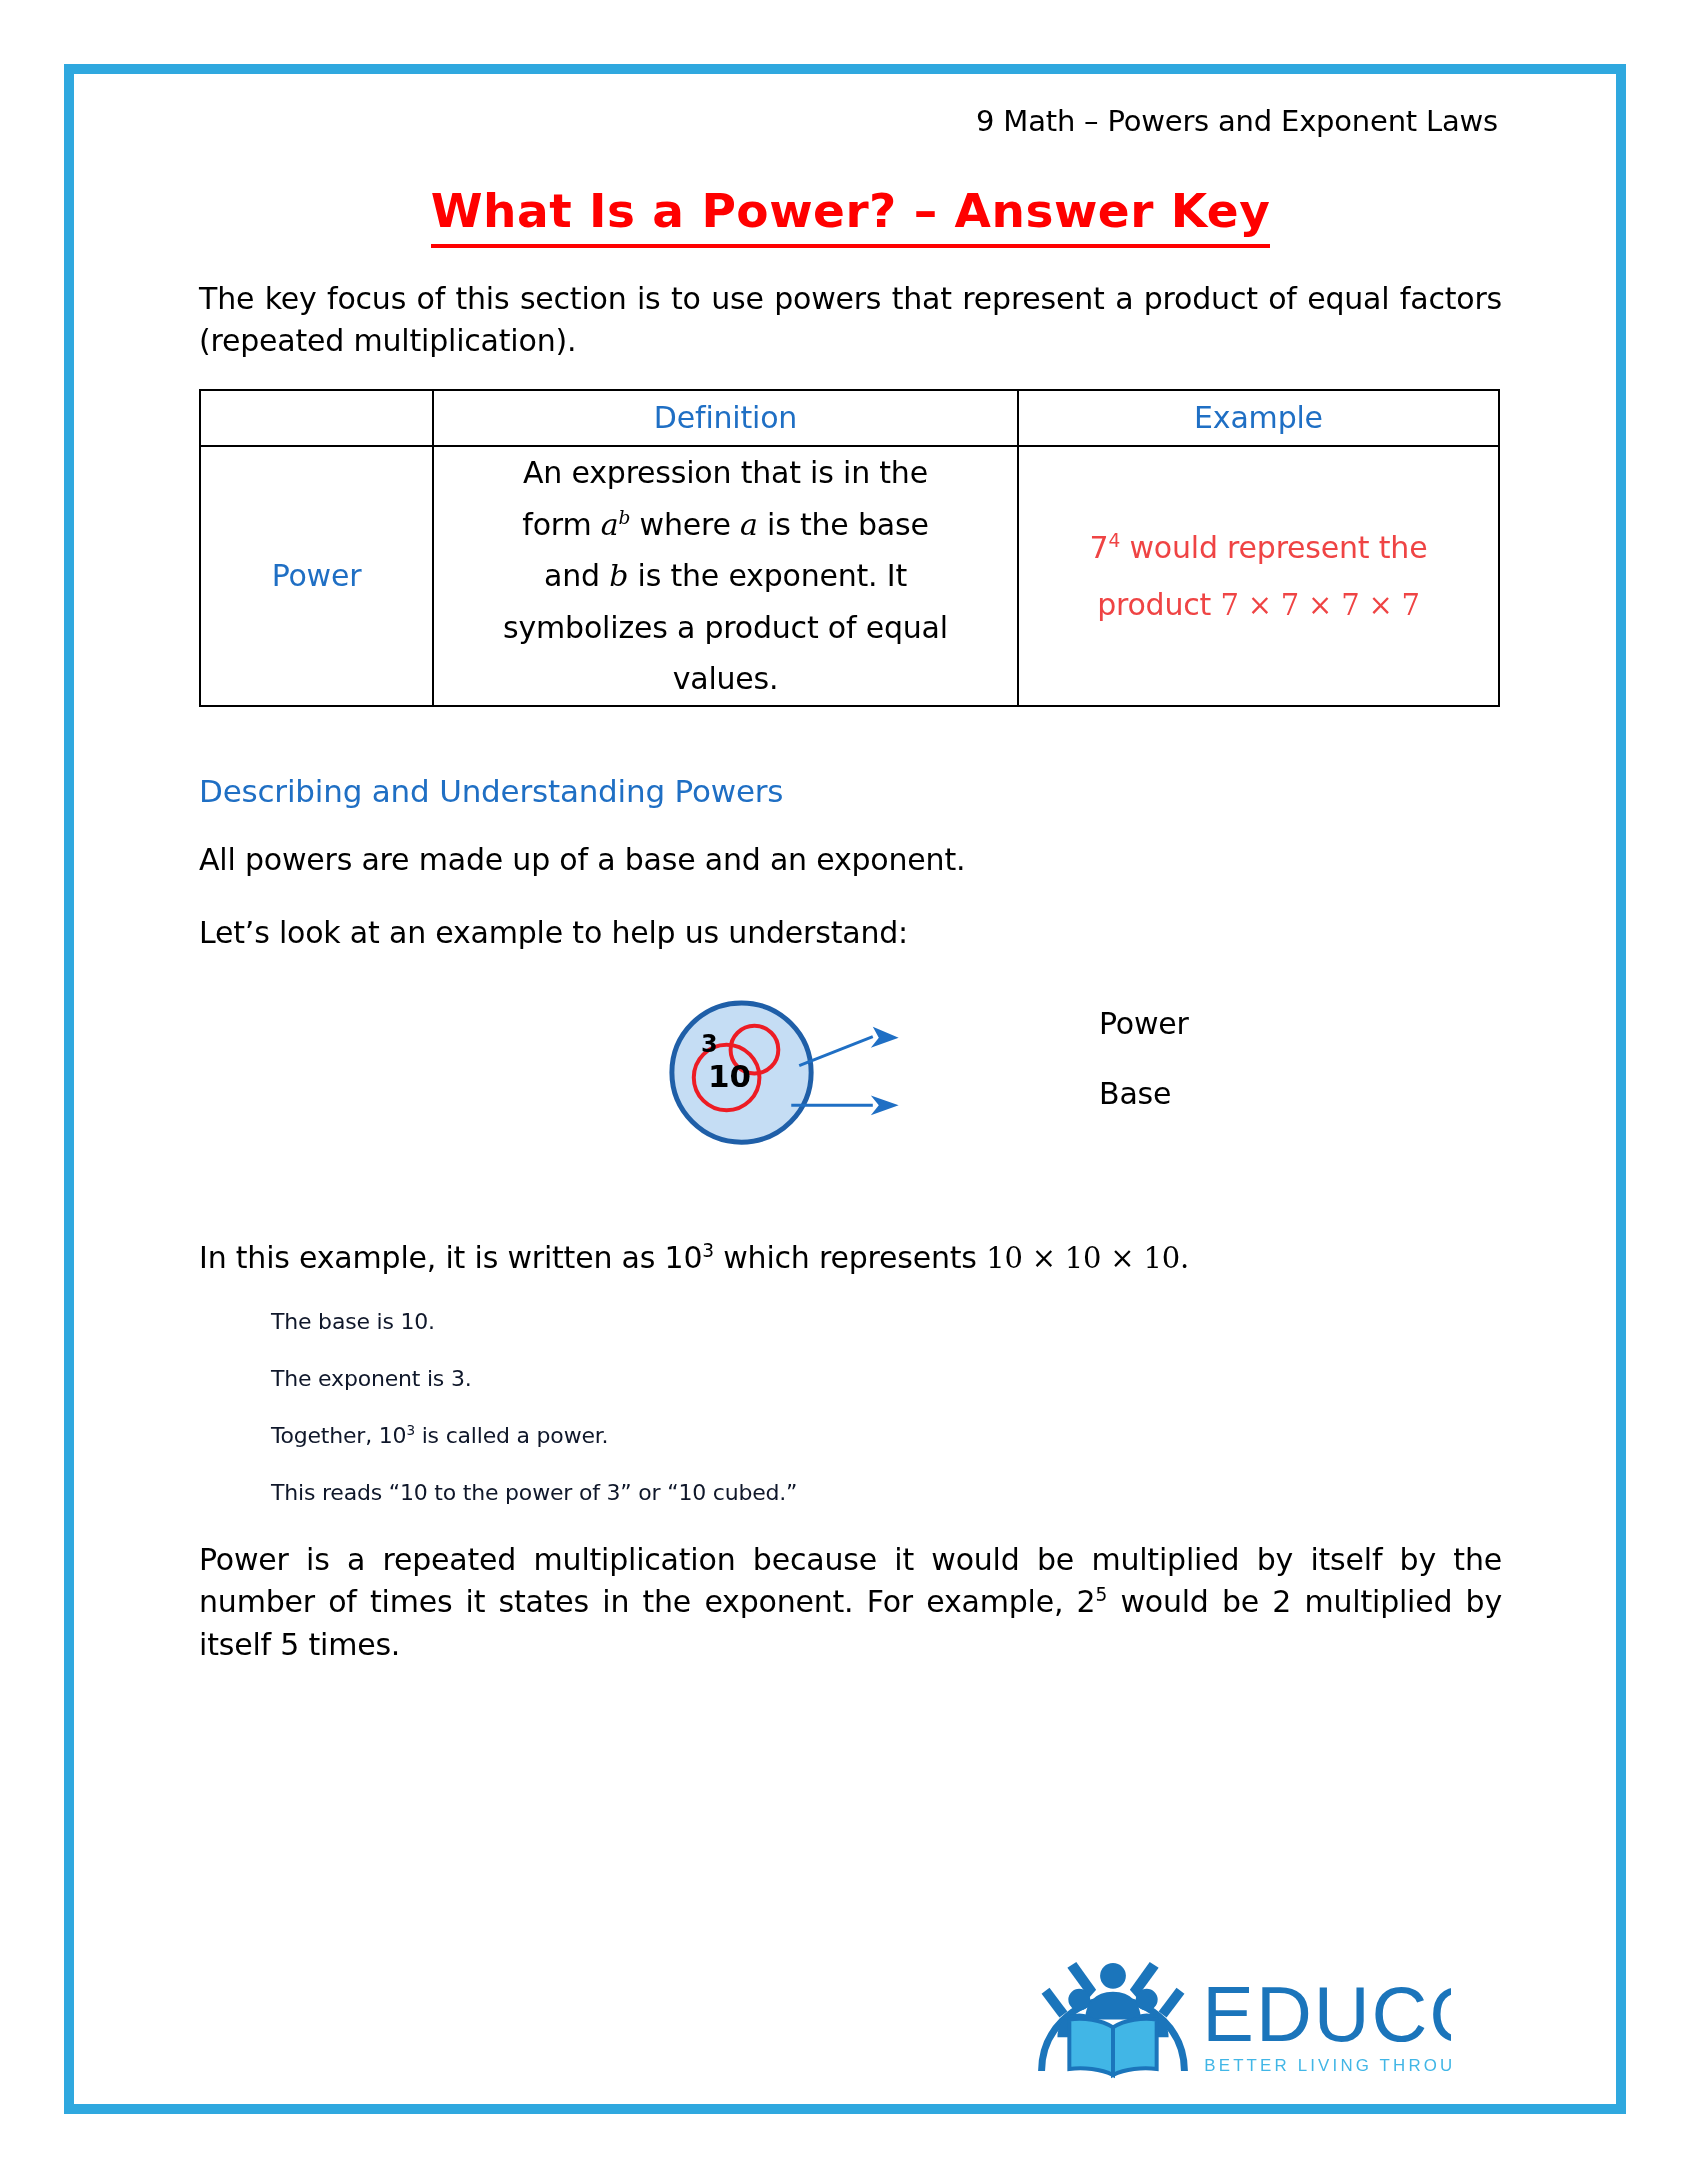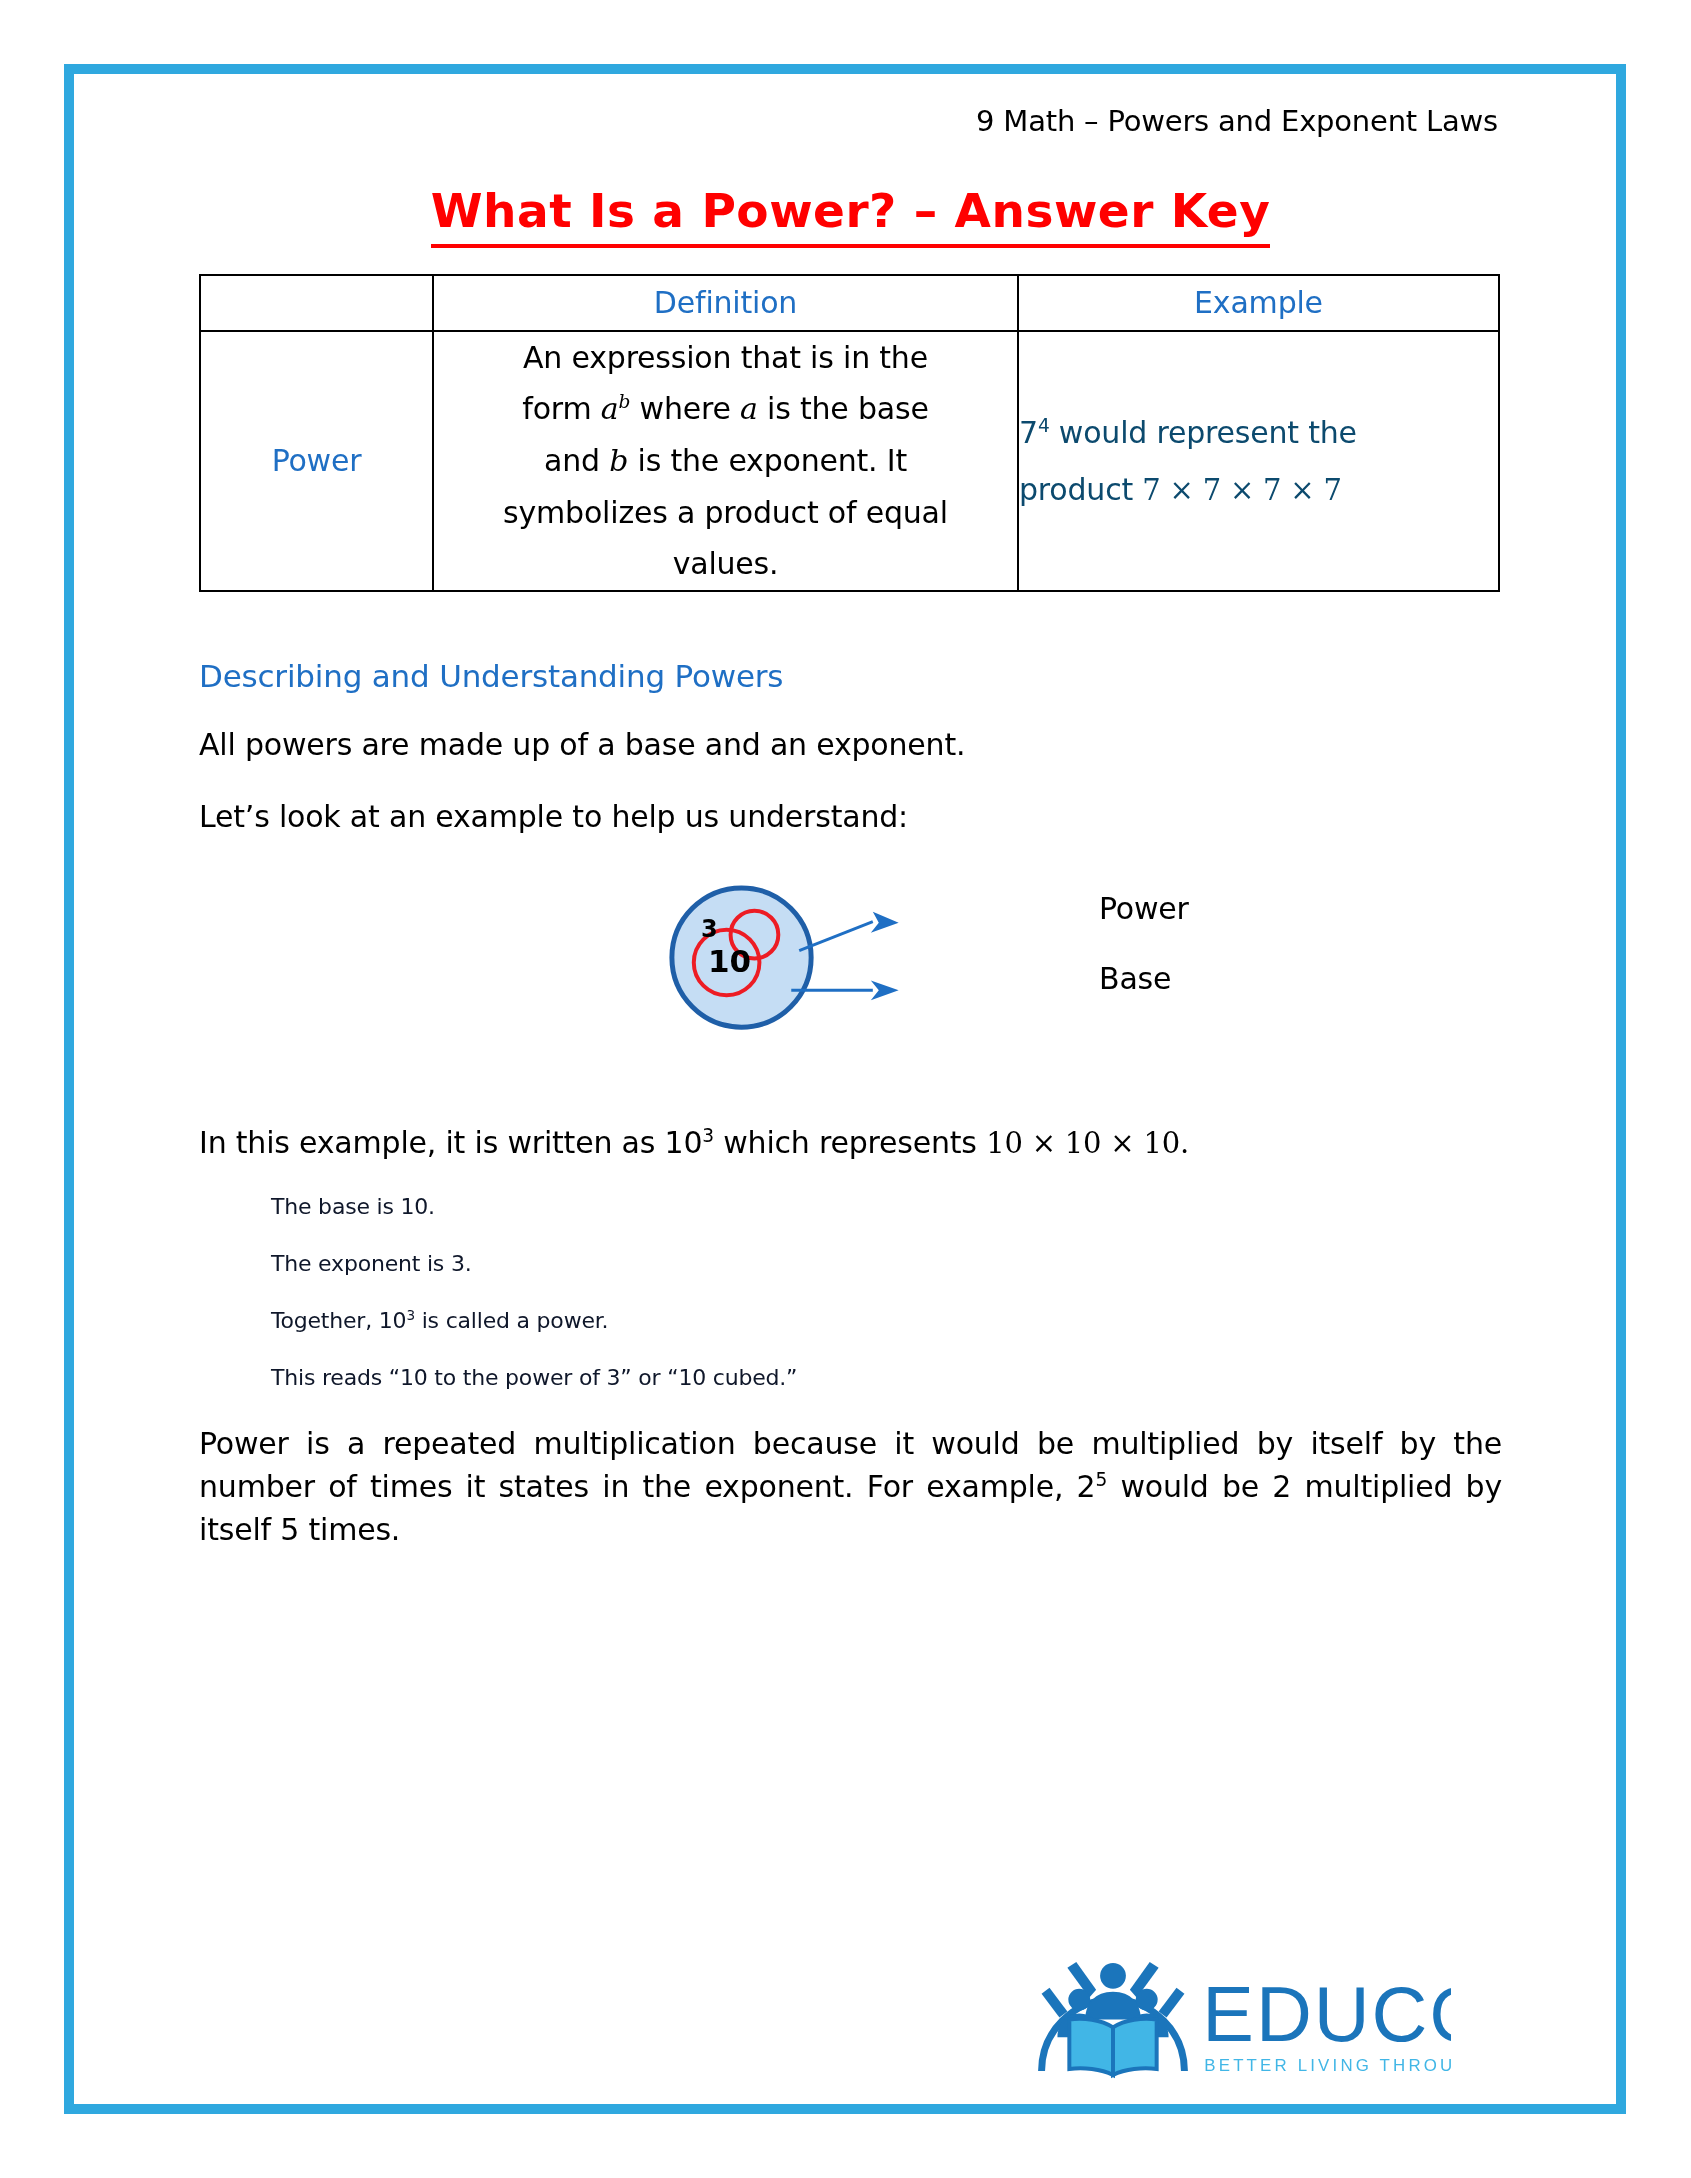--- a/index.html
+++ b/index.html
@@ -133,24 +133,24 @@
     font-size: 30px;
   }
   .td-body {
     text-align: center;
     font-size: 30px;
     line-height: 1.72;
     color: #000;
     padding: 16px 18px 18px 18px;
   }
   .td-example {
-    text-align: left;
+    text-align: center;
     font-size: 30px;
     line-height: 1.9;
-    color: #0c4a6e;
+    color: #ef4444;
     padding: 14px 16px;
   }
 
   
   #section-heading {
     margin-top: 66px;
     font-size: 31px;
     color: #1F6FC4;
     text-underline-offset: 6px;
     display: inline-block;
@@ -205,20 +205,21 @@
   <div id="border-frame"></div>
 
   <div id="content">
 
     <div id="runhead" class="hand">9 Math – Powers and Exponent Laws</div>
 
     <div id="doc-title" class="hand">
       <span class="tu">What Is a Power? – Answer Key</span>
     </div>
 
+    <div class="para hand">The key focus of this section is to use powers that represent a product of equal factors (repeated multiplication).</div>
 
     <table id="def-table">
       <colgroup>
         <col class="c1">
           <col class="c2">
           <col class="c3">
       </colgroup>
       <thead>
         <tr>
           <th class="th-cell hand"></th>

